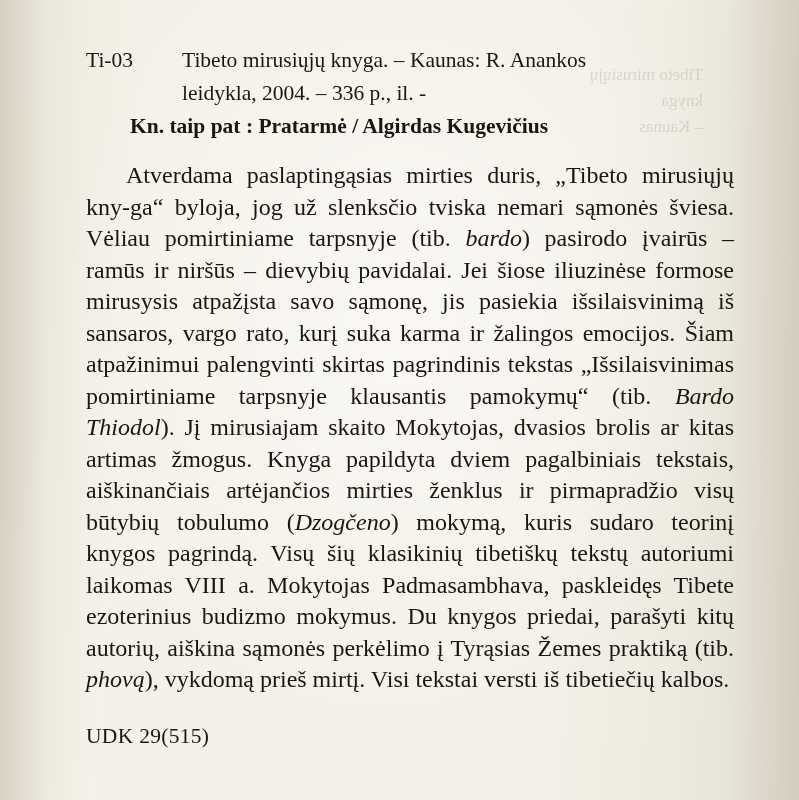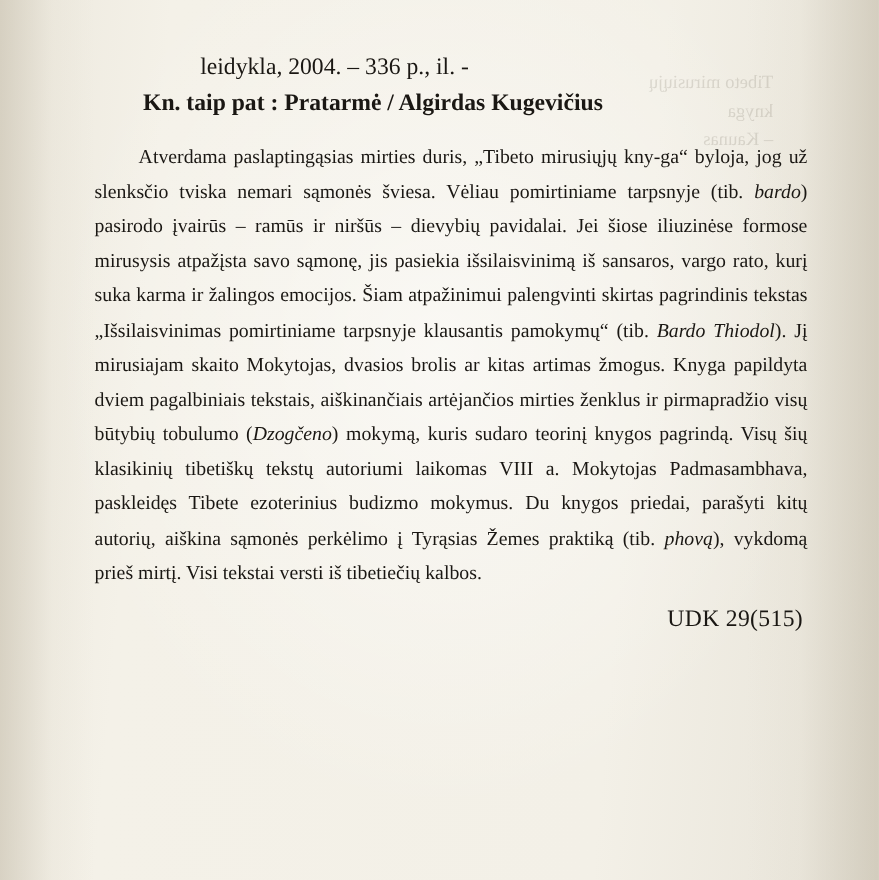--- a/index.html
+++ b/index.html
@@ -73,53 +73,54 @@
     display: inline-block;
     width: 96px;
   }
   .cip-indent-1 { padding-left: 96px; display: block; }
   .cip-indent-2 { padding-left: 44px; display: block; font-weight: bold; }
   .cip-indent-3 { padding-left: 96px; display: block; }
 
   
   .annotation {
     margin-top: 17px;
-    font-size: 18px;
+    font-size: 24px;
     line-height: 31.5px;
     text-align: justify;
     text-justify: inter-word;
     hyphens: manual;
   }
   .annotation .indent {
     display: inline-block;
     width: 40px;
   }
   .annotation i { font-style: italic; }
 
   .udk {
-    margin-top: 13px;
-    text-align: right;
+    margin-top: 28px;
+    text-align: left;
     font-size: 21.5px;
     letter-spacing: 0.3px;
     padding-right: 4px;
   }
 </style>
 </head>
 <body>
 
 <div class="page">
   <div class="bleed-left"></div>
   <div class="bleed-right"></div>
   <div class="showthrough">Tibeto mirusiųjų
 knyga
 – Kaunas</div>
 
   <div class="content">
 
     <div class="cip">
+      <div class="cip-row"><span class="cip-code">Ti-03</span><span>Tibeto mirusiųjų knyga. – Kaunas: R. Anankos</span></div>
       <div class="cip-indent-1">leidykla, 2004. – 336 p., il. -</div>
       <div class="cip-indent-2">Kn. taip pat : Pratarmė / Algirdas Kugevičius</div>
     </div>
 
     <div class="annotation"><span class="indent"></span><span id="annotation-body"><span>Atverdama paslaptingąsias mirties duris, „Tibeto mirusiųjų kny-</span><span>ga“ byloja, jog už slenksčio tviska nemari sąmonės šviesa. Vėliau pomirtiniame tarpsnyje (tib. </span><i>bardo</i><span>) pasirodo įvairūs – ramūs ir niršūs – dievybių pavidalai. Jei šiose iliuzinėse formose mirusysis atpažįsta savo sąmonę, jis pasiekia išsilaisvinimą iš sansaros, vargo rato, kurį suka karma ir žalingos emocijos. Šiam atpažinimui palengvinti skirtas pagrindinis tekstas „Išsilaisvinimas pomirtiniame tarpsnyje klausantis pamokymų“ (tib. </span><i>Bardo Thiodol</i><span>). Jį mirusiajam skaito Mokytojas, dvasios brolis ar kitas artimas žmogus. Knyga papildyta dviem pagalbiniais tekstais, aiškinančiais artėjančios mirties ženklus ir pirmapradžio visų būtybių tobulumo (</span><i>Dzogčeno</i><span>) mokymą, kuris sudaro teorinį knygos pagrindą. Visų šių klasikinių tibetiškų tekstų autoriumi laikomas VIII a. Mokytojas Padmasambhava, paskleidęs Tibete ezoterinius budizmo mokymus. Du knygos priedai, parašyti kitų autorių, aiškina sąmonės perkėlimo į Tyrąsias Žemes praktiką (tib. </span><i>phovą</i><span>), vykdomą prieš mirtį. Visi tekstai versti iš tibetiečių kalbos.</span></span></div>
 
     <div class="udk">UDK  29(515)</div>
 
   </div>
 </div>

